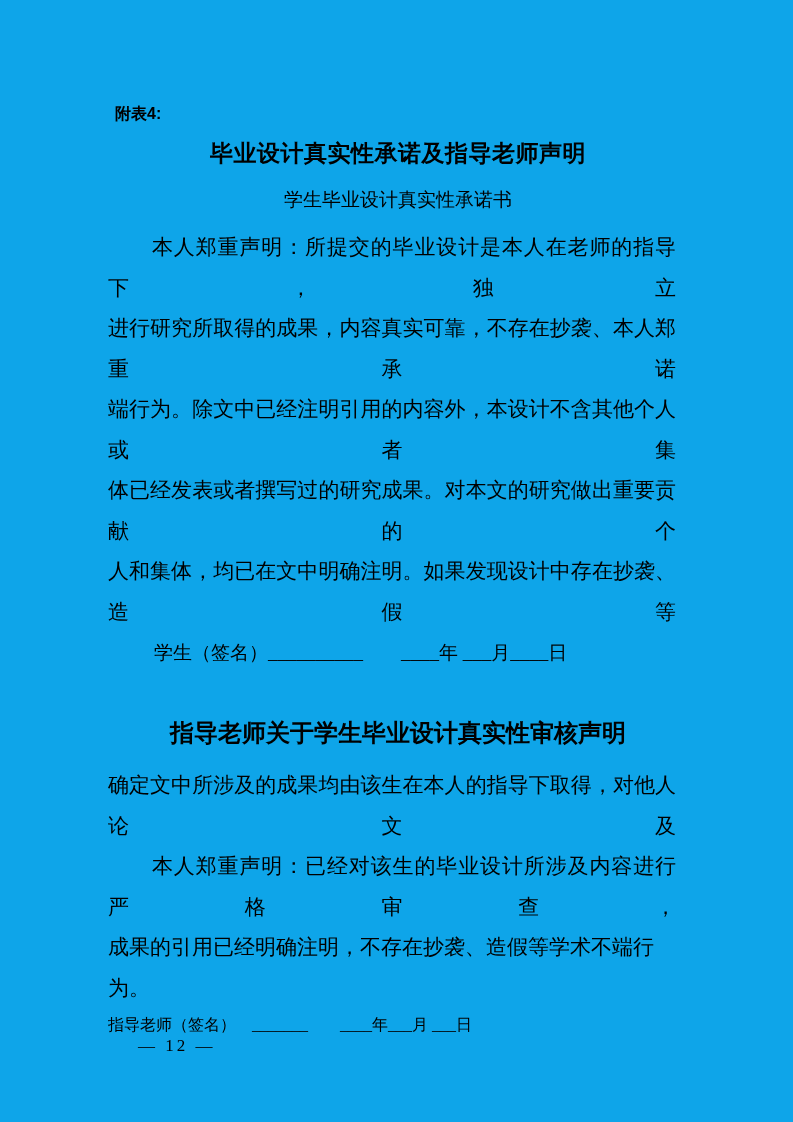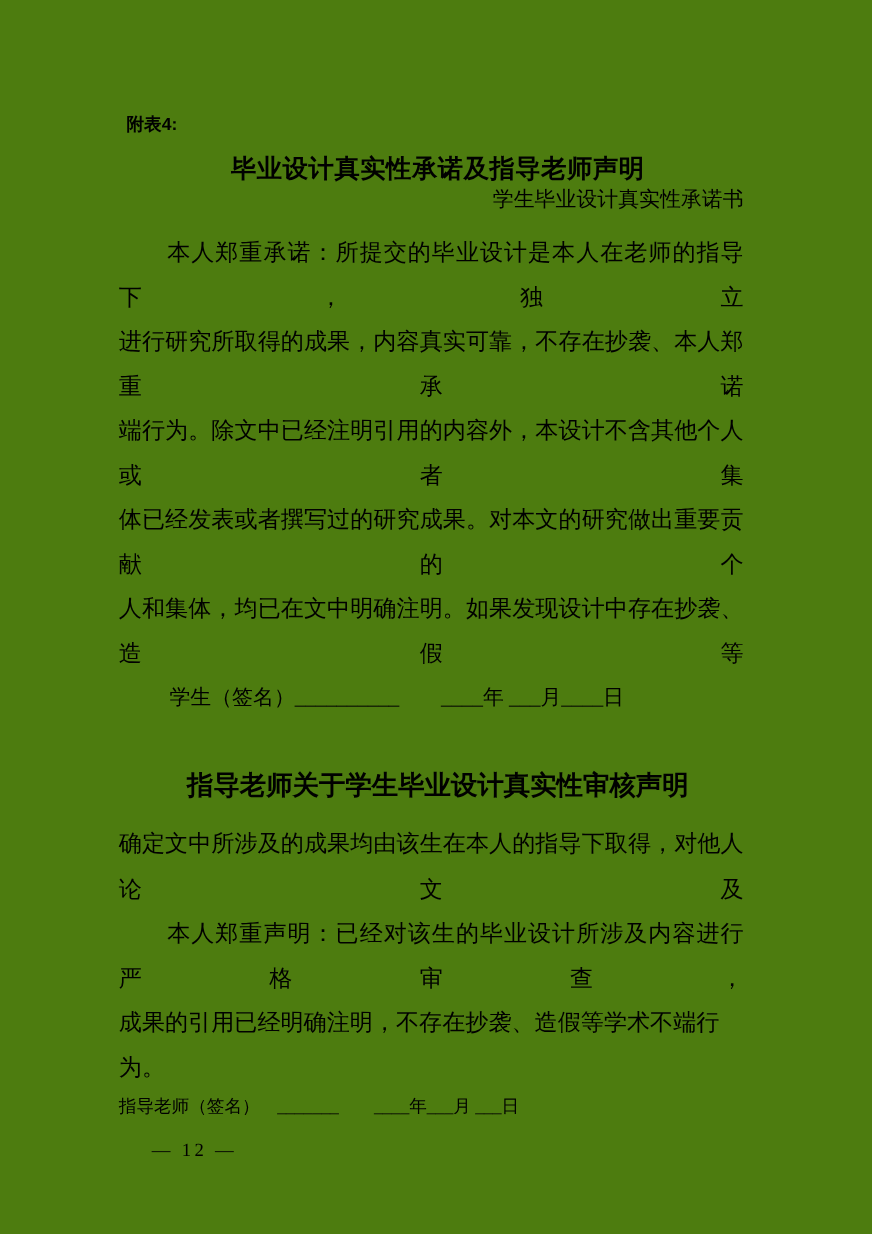--- a/index.html
+++ b/index.html
@@ -2,21 +2,21 @@
 <html><head>
 <meta charset="utf-8">
 <style>
   * { margin: 0; padding: 0; box-sizing: border-box; }
   html, body { background: #ffffff; }
   .page {
     position: relative;
     width: 793px;
     height: 1122px;
     margin: 0 auto;
-    background: #4d7c0f;
+    background: #0ea5e9;
     color: #000000;
     font-family: "Liberation Serif", "DejaVu Serif", serif;
     padding: 104px 117px 0 108px;
     overflow: hidden;
   }
   .annex-label {
     font-family: "Liberation Sans", "DejaVu Sans", sans-serif;
     font-weight: 600;
     font-size: 16px;
     line-height: 20px;
@@ -27,22 +27,23 @@
     font-weight: bold;
     text-align: center;
     line-height: 30px;
     margin-top: 15px;
     padding-left: 12px;
     letter-spacing: 0.5px;
   }
   .section-subtitle {
     font-size: 19px;
     font-weight: normal;
-    text-align: right;
+    text-align: center;
     line-height: 26px;
+    margin-top: 18px;
     padding-left: 12px;
   }
   .para {
     font-size: 21px;
     line-height: 40.5px;
   }
   .para-1 { margin-top: 14px; }
   .para-2 { margin-top: 18px; }
   .jline {
     text-align: justify;
@@ -84,21 +85,21 @@
 
 <div class="page">
 
   <div class="annex-label">附表4:</div>
 
   <div class="doc-title">毕业设计真实性承诺及指导老师声明</div>
 
   <div class="section-subtitle">学生毕业设计真实性承诺书</div>
 
   <div class="para para-1">
-    <div class="jline indent">本人郑重承诺：所提交的毕业设计是本人在老师的指导下，独立</div>
+    <div class="jline indent">本人郑重声明：所提交的毕业设计是本人在老师的指导下，独立</div>
     <div class="jline">进行研究所取得的成果，内容真实可靠，不存在抄袭、本人郑重承诺</div>
     <div class="jline">端行为。除文中已经注明引用的内容外，本设计不含其他个人或者集</div>
     <div class="jline">体已经发表或者撰写过的研究成果。对本文的研究做出重要贡献的个</div>
     <div class="jline">人和集体，均已在文中明确注明。如果发现设计中存在抄袭、造假等</div>
   </div>
 
   <div class="sig-line-student">学生（签名）__________　　____年 ___月____日</div>
 
   <div class="section-heading-2">指导老师关于学生毕业设计真实性审核声明</div>
 

